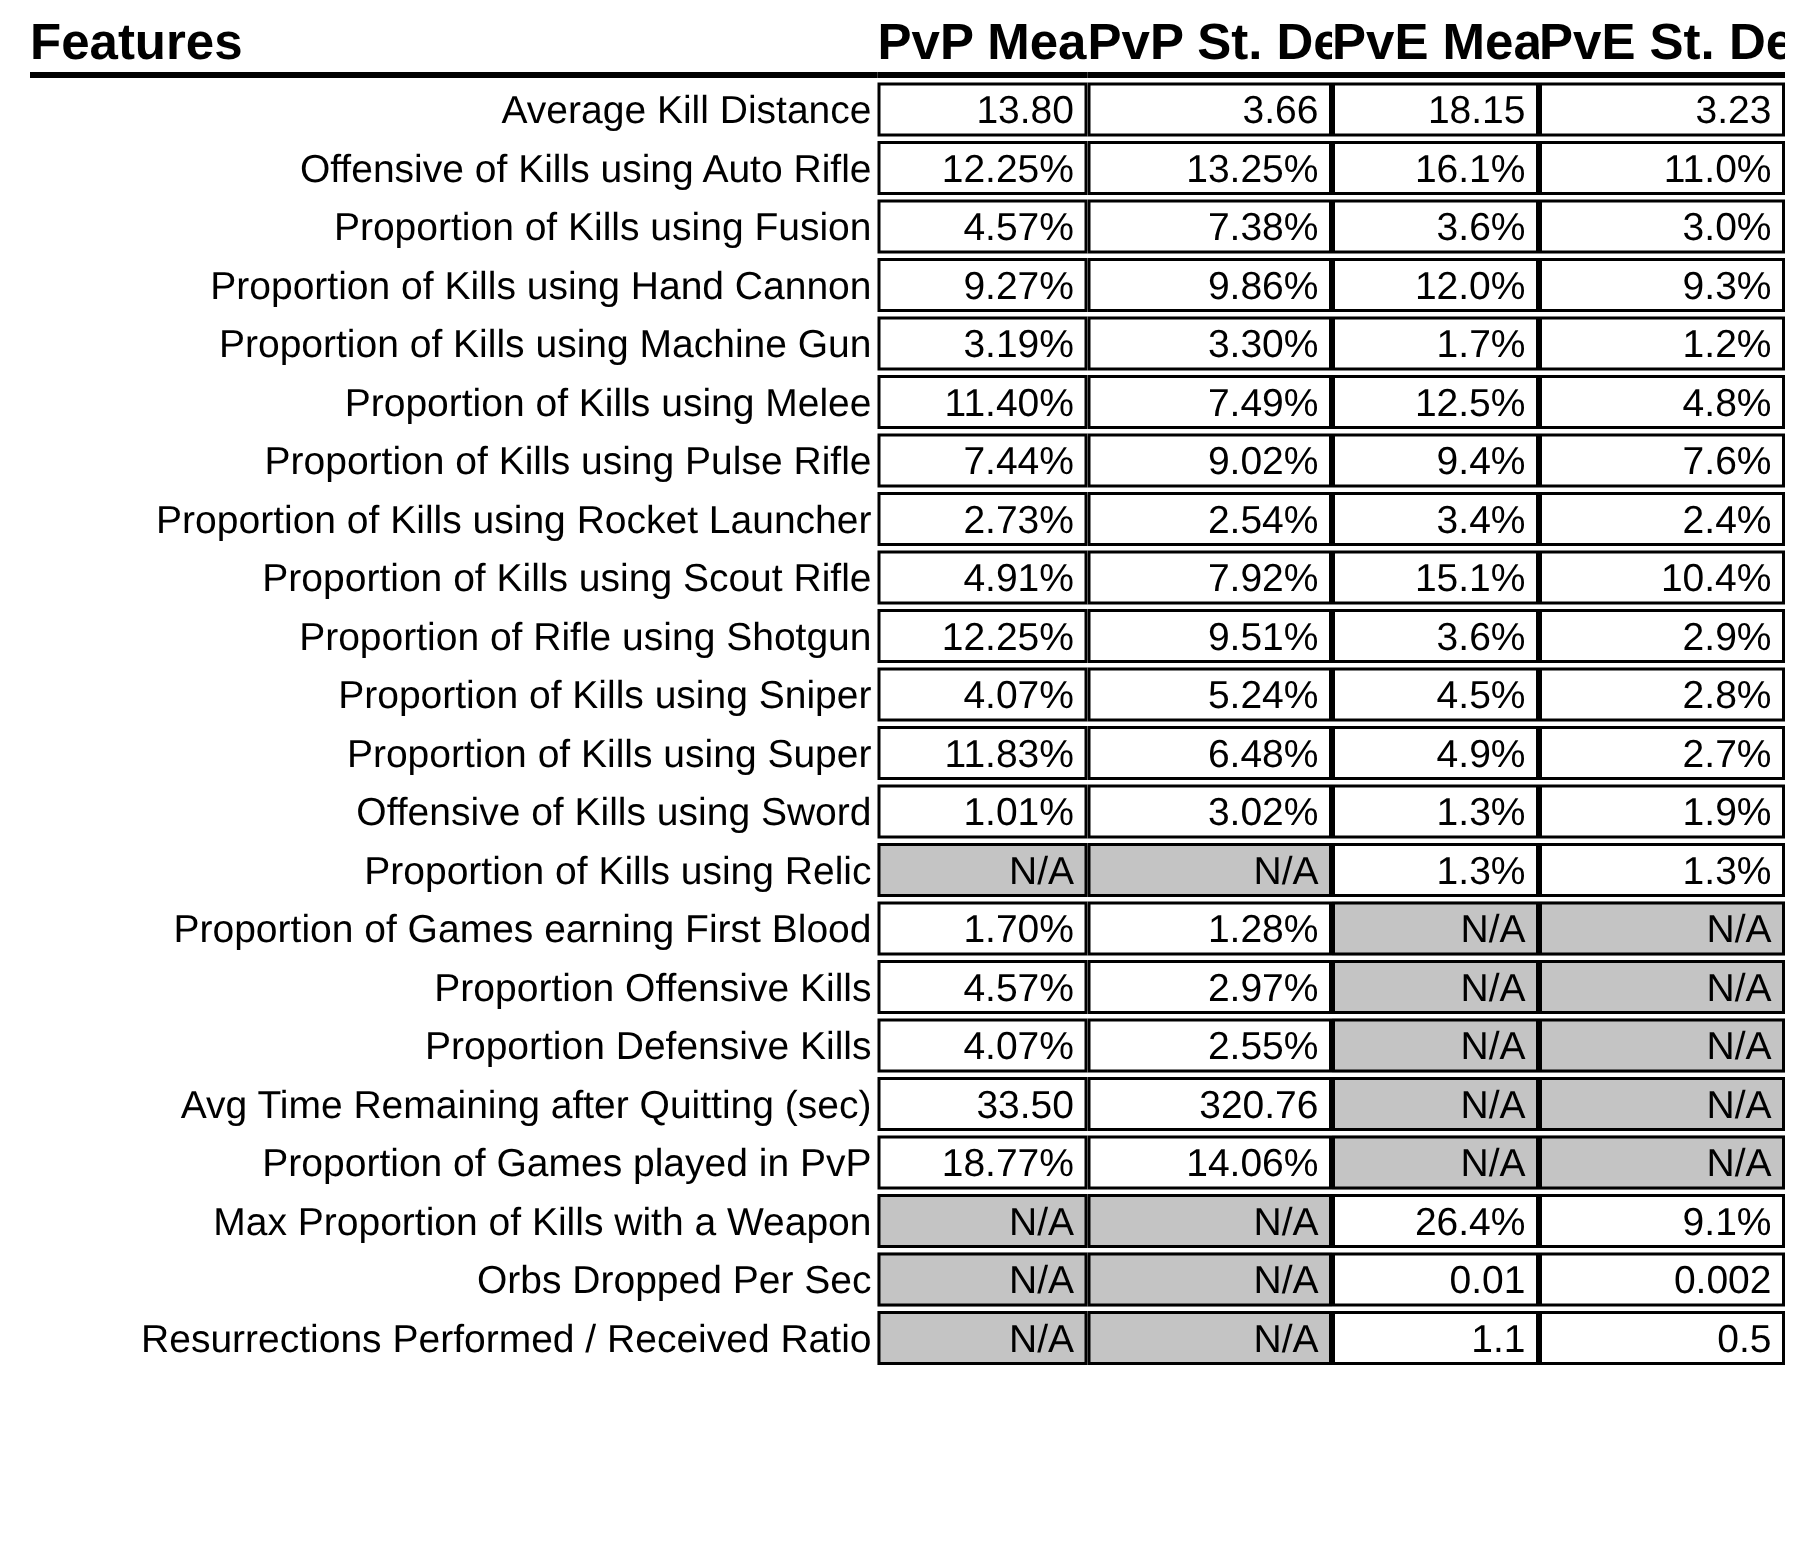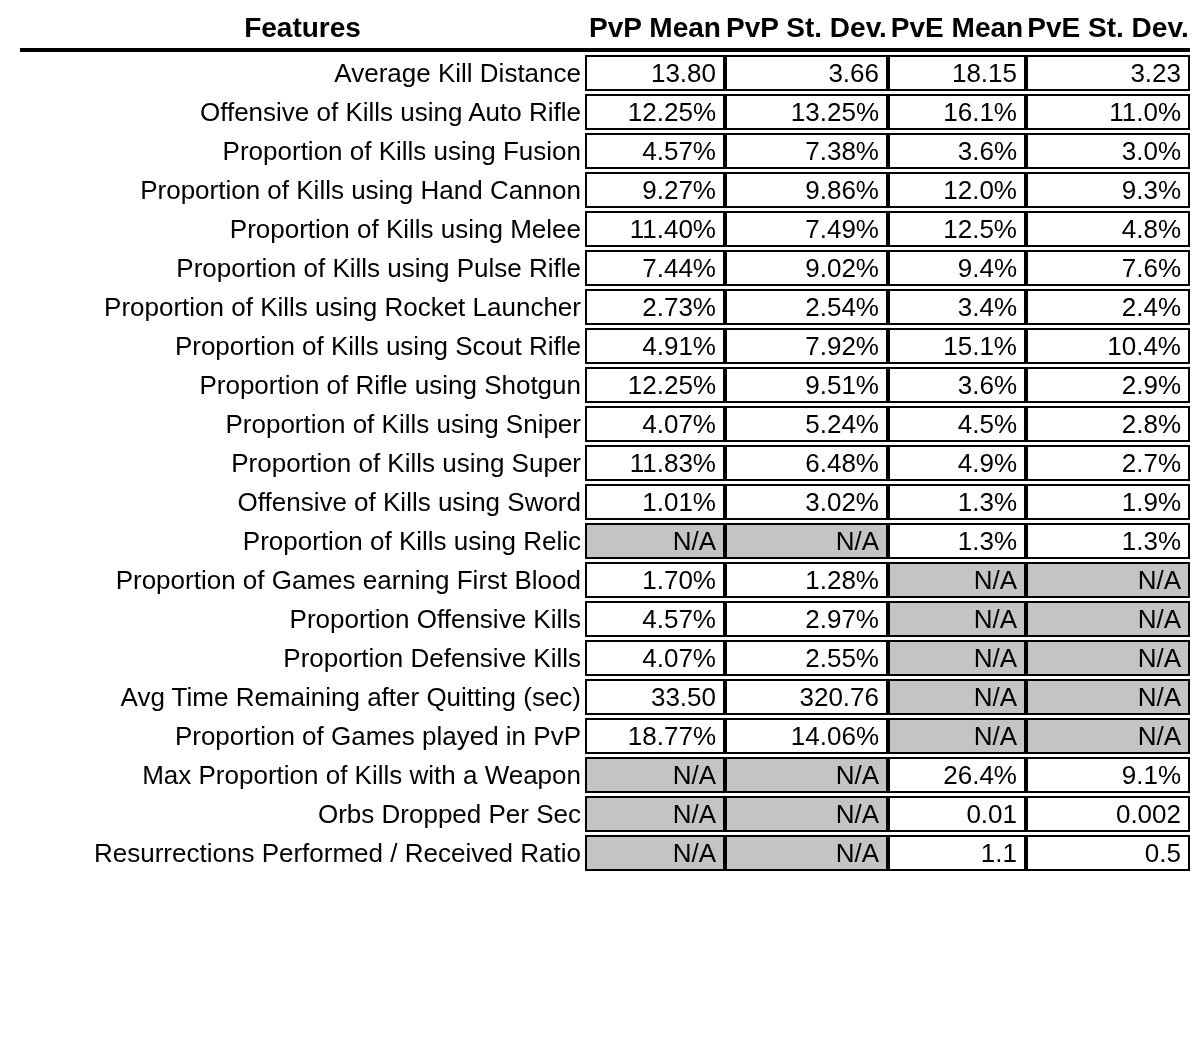--- a/index.html
+++ b/index.html
@@ -25,23 +25,23 @@
     table-layout: fixed;
     width: 1170px;
   }
   col.c-feature { width: 565px; }
   col.c-pvp-mean { width: 140px; }
   col.c-pvp-sd  { width: 163px; }
   col.c-pve-mean { width: 138px; }
   col.c-pve-sd  { width: 164px; }
 
   thead th {
-    font-size: 28px;
+    font-size: 34px;
     font-weight: bold;
-    text-align: center;
+    text-align: left;
     vertical-align: bottom;
     padding: 8px 0 5px 0;
     line-height: 30px;
     border-bottom: 4px solid var(--border, #000);
     white-space: nowrap;
     overflow: hidden;
   }
   tbody td {
     font-size: 26px;
     line-height: 32px;
@@ -110,20 +110,27 @@
           <td class="val">3.0%</td>
         </tr>
         <tr>
           <td class="feature">Proportion of Kills using Hand Cannon</td>
           <td class="val">9.27%</td>
           <td class="val">9.86%</td>
           <td class="val">12.0%</td>
           <td class="val">9.3%</td>
         </tr>
         <tr>
+          <td class="feature">Proportion of Kills using Machine Gun</td>
+          <td class="val">3.19%</td>
+          <td class="val">3.30%</td>
+          <td class="val">1.7%</td>
+          <td class="val">1.2%</td>
+        </tr>
+        <tr>
           <td class="feature">Proportion of Kills using Melee</td>
           <td class="val">11.40%</td>
           <td class="val">7.49%</td>
           <td class="val">12.5%</td>
           <td class="val">4.8%</td>
         </tr>
         <tr>
           <td class="feature">Proportion of Kills using Pulse Rifle</td>
           <td class="val">7.44%</td>
           <td class="val">9.02%</td>

